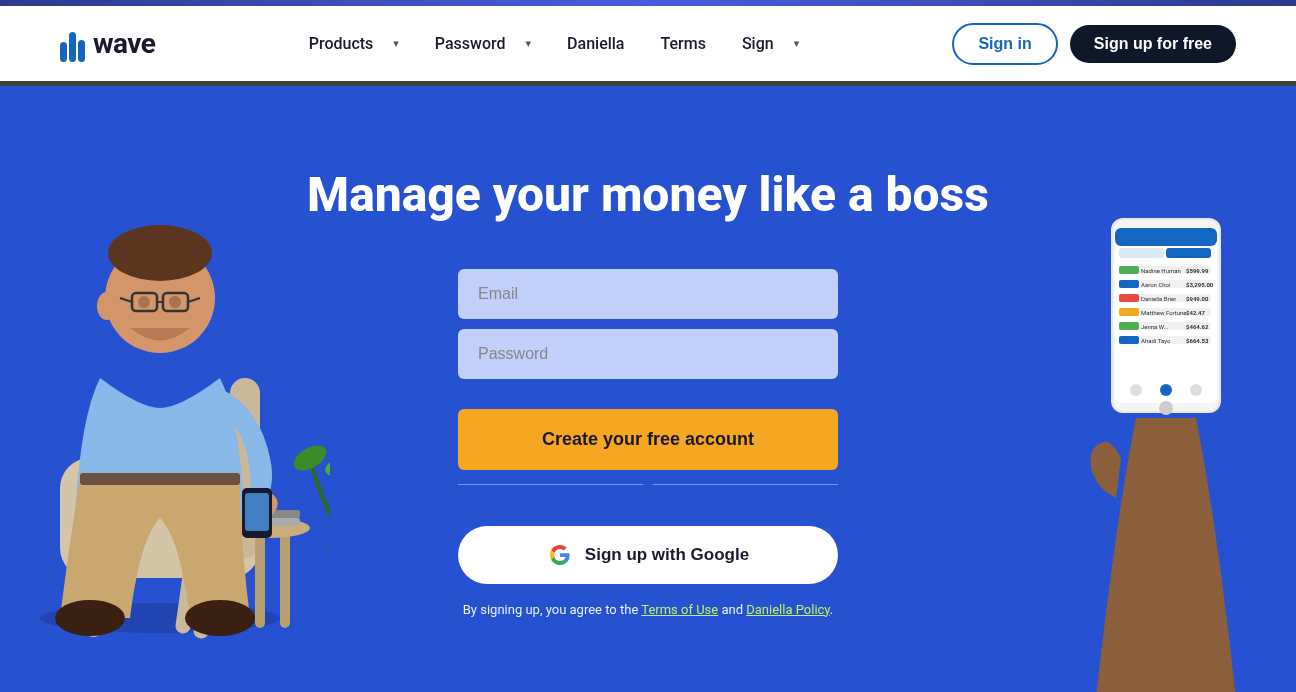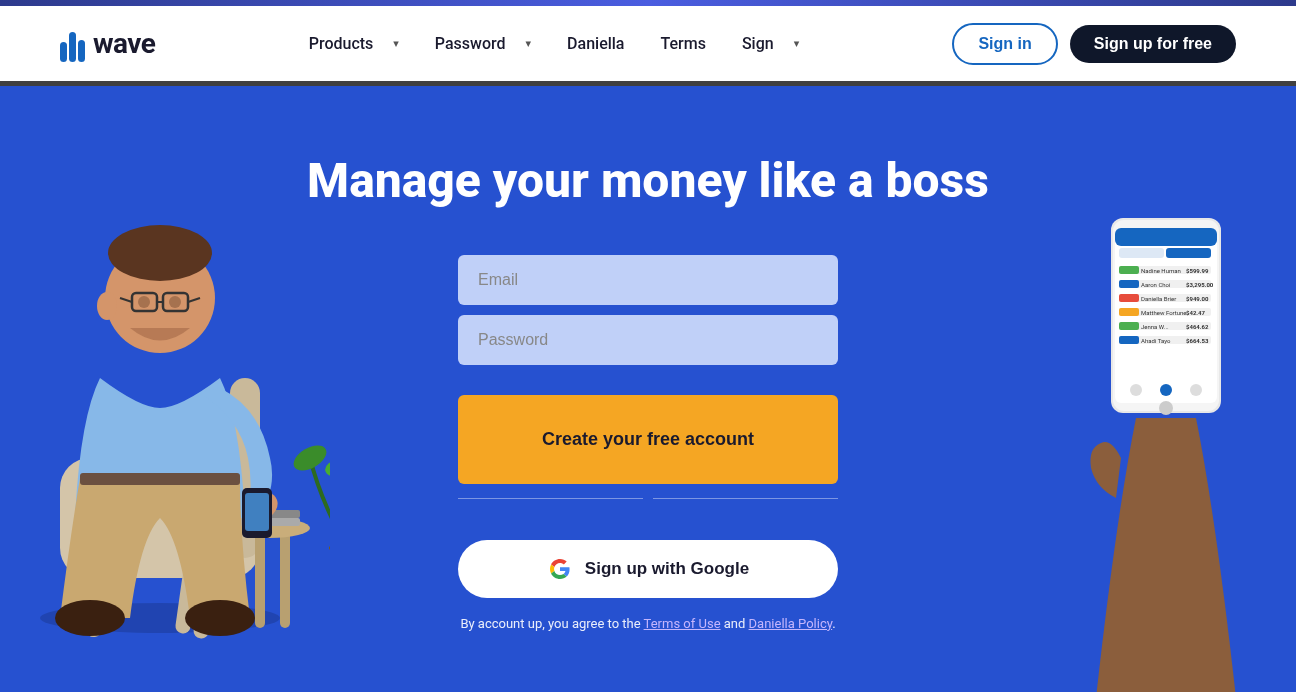--- a/index.html
+++ b/index.html
@@ -148,21 +148,21 @@
       border-radius: 6px;
       background: rgba(220, 230, 255, 0.85);
       color: #333;
       outline: none;
     }
 
     .form-input::placeholder { color: #888; }
 
     .btn-create-account {
       width: 100%;
-      padding: 34px;
+      padding: 20px;
       font-size: 18px;
       font-weight: 700;
       color: #1a1a2e;
       background: #f5a623;
       border: none;
       border-radius: 6px;
       cursor: pointer;
       margin-top: 20px;
     }
 
@@ -209,21 +209,21 @@
     }
 
     .terms-text {
       font-size: 13px;
       color: rgba(255,255,255,0.9);
       text-align: center;
       margin-top: 8px;
     }
 
     .terms-link {
-      color: #c4b5fd;
+      color: #bef264;
       text-decoration: underline;
       cursor: pointer;
     }
 
     
     .person-figure {
       position: absolute;
       left: 0;
       bottom: 0;
       width: 330px;
@@ -426,17 +426,17 @@
             <path fill="#EA4335" d="M24 9.5c3.54 0 6.71 1.22 9.21 3.6l6.85-6.85C35.9 2.38 30.47 0 24 0 14.62 0 6.51 5.38 2.56 13.22l7.98 6.19C12.43 13.72 17.74 9.5 24 9.5z"></path>
             <path fill="#4285F4" d="M46.98 24.55c0-1.57-.15-3.09-.38-4.55H24v9.02h12.94c-.58 2.96-2.26 5.48-4.78 7.18l7.73 6c4.51-4.18 7.09-10.36 7.09-17.65z"></path>
             <path fill="#FBBC05" d="M10.53 28.59c-.48-1.45-.76-2.99-.76-4.59s.27-3.14.76-4.59l-7.98-6.19C.92 16.46 0 20.12 0 24c0 3.88.92 7.54 2.56 10.78l7.97-6.19z"></path>
             <path fill="#34A853" d="M24 48c6.48 0 11.93-2.13 15.89-5.81l-7.73-6c-2.18 1.48-4.97 2.31-8.16 2.31-6.26 0-11.57-4.22-13.47-9.91l-7.98 6.19C6.51 42.62 14.62 48 24 48z"></path>
           </svg>
         </span>
         <span>Sign up with Google</span>
       </button>
 
       <p class="terms-text">
-        <span>By account up, you agree to the </span><span class="terms-link">Terms of Use</span><span> and </span><span class="terms-link">Daniella Policy</span><span>.</span>
+        <span>By signing up, you agree to the </span><span class="terms-link">Terms of Use</span><span> and </span><span class="terms-link">Daniella Policy</span><span>.</span>
       </p>
     </div>
   </div>
 </section>
 
 </body></html>

